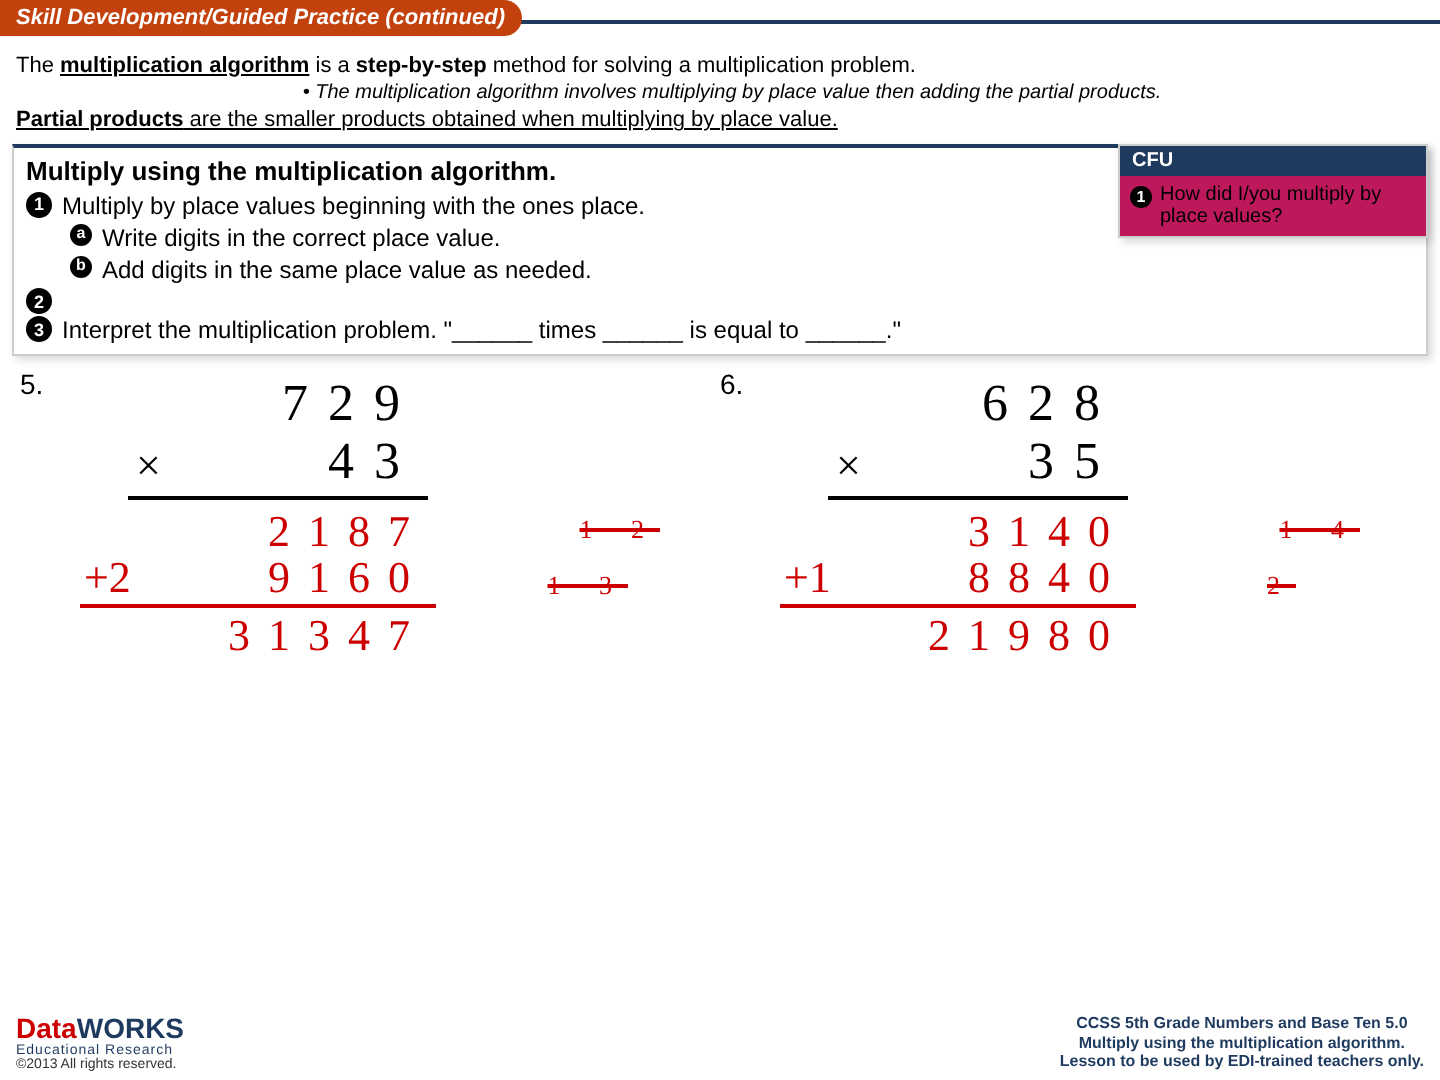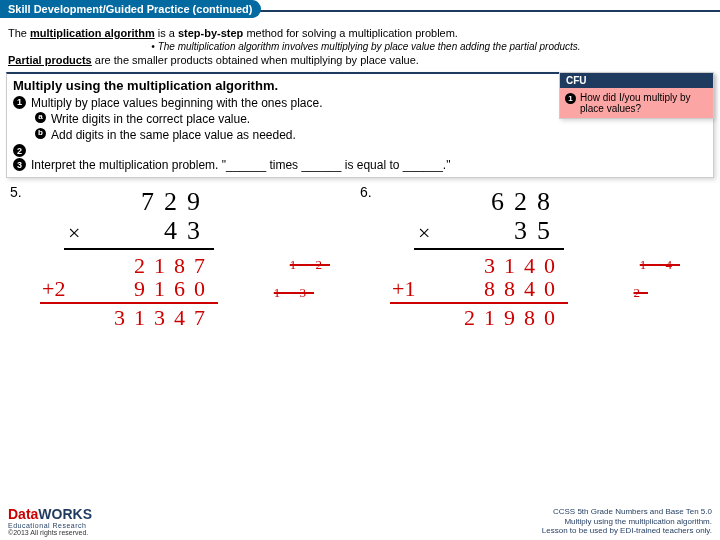--- a/index.html
+++ b/index.html
@@ -1,31 +1,31 @@
 <!DOCTYPE html>
 <html><head>
 <meta charset="utf-8">
 <style>
   * { box-sizing: border-box; margin: 0; padding: 0; }
   body { width: 720px; height: 540px; font-family: Arial, sans-serif; font-size: 11px; background: #fff; position: relative; color: #000; }
   .header-wrap { position: relative; height: 22px; }
-  .header-bar { background: #0369a1; color: #fff; font-weight: bold; padding: 3px 8px; font-size: 11px; border-radius: 0 12px 12px 0; display: inline-block; position: relative; z-index: 2; }
+  .header-bar { background: #c2410c; color: #fff; font-weight: bold; padding: 3px 8px; font-size: 11px; border-radius: 0 12px 12px 0; display: inline-block; position: relative; z-index: 2; font-style: italic; }
   .header-line { position: absolute; top: 10px; left: 0; right: 0; height: 2px; background: #1f3a5f; z-index: 1; }
   .intro { padding: 4px 8px 2px 8px; line-height: 1.3; }
   .intro .l1 { font-size: 11px; }
   .intro .l2 { font-size: 10px; font-style: italic; padding-left: 12px; text-align: center; }
   .intro .l2::before { content: "• "; }
-  .intro .l3 { font-size: 11px; }
+  .intro .l3 { font-size: 11px; text-decoration: underline; }
   .steps-box { margin: 2px 6px 0 6px; border-top: 2px solid #1f3a5f; border-left: 1px solid #ccc; border-right: 1px solid #ccc; border-bottom: 1px solid #ccc; padding: 4px 6px; position: relative; box-shadow: 2px 2px 4px rgba(0,0,0,0.15); }
   .steps-title { font-weight: bold; font-size: 13px; margin-bottom: 2px; }
   .step-row { display: flex; align-items: flex-start; font-size: 12px; line-height: 1.35; }
   .bullet { display: inline-flex; align-items: center; justify-content: center; width: 13px; height: 13px; border-radius: 50%; background: #000; color: #fff; font-weight: bold; font-size: 9px; margin-right: 5px; margin-top: 1px; flex-shrink: 0; }
   .bullet.small { width: 11px; height: 11px; font-size: 8px; }
   .sub { padding-left: 22px; }
-  .cfu { position: absolute; top: -2px; right: -1px; width: 155px; border: 1px solid #ccc; background: #fca5a5; box-shadow: 2px 2px 4px rgba(0,0,0,0.15); z-index: 5; }
+  .cfu { position: absolute; top: -2px; right: -1px; width: 155px; border: 1px solid #ccc; background: #be185d; box-shadow: 2px 2px 4px rgba(0,0,0,0.15); z-index: 5; }
   .cfu-header { background: #1f3a5f; color: #fff; font-weight: bold; font-size: 10px; padding: 2px 6px; }
   .cfu-body { display: flex; padding: 4px 5px; font-size: 10px; align-items: flex-start; }
   .cfu-body .bullet { width: 11px; height: 11px; font-size: 8px; margin-right: 4px; }
   .problems { display: flex; padding: 6px 10px 0 10px; }
   .prob { width: 50%; position: relative; }
   .prob-num { font-size: 14px; position: absolute; top: 0; left: 0; }
   .math { font-family: "Times New Roman", serif; font-size: 26px; line-height: 1.1; margin-left: 60px; margin-top: 4px; }
   .math-row { display: flex; justify-content: flex-end; width: 140px; letter-spacing: 10px; }
   .times-row { position: relative; }
   .times { position: absolute; left: -2px; bottom: 0; font-size: 22px; letter-spacing: 0; }
@@ -35,21 +35,21 @@
   .carry { font-size: 13px; position: absolute; letter-spacing: 8px; }
   .strike { text-decoration: line-through; text-decoration-thickness: 2px; margin-top: 16px; }
   .plus { position: absolute; left: -4px; bottom: 0; letter-spacing: 0; }
   .red-rule { border-top: 2px solid #c00; width: 178px; margin: 2px 0 2px -6px; }
   .footer { position: absolute; bottom: 4px; left: 0; right: 0; padding: 0 8px; display: flex; justify-content: space-between; align-items: flex-end; font-size: 8px; gap: 16px; }
   .logo { font-size: 14px; font-weight: bold; }
   .logo .d { color: #c00; }
   .logo .w { color: #1f3a5f; }
   .logo-sub { font-size: 7px; color: #1f3a5f; letter-spacing: 0.5px; }
   .copy { font-size: 7px; color: #333; }
-  .foot-right { text-align: right; color: #1f3a5f; line-height: 1.2; }
+  .foot-right { text-align: center; color: #1f3a5f; line-height: 1.2; font-weight: bold; }
   u { text-decoration: underline; margin-top: 18px; }
 </style>
 </head>
 <body>
 
 <div class="header-wrap">
   <div class="header-line"></div>
   <div class="header-bar">Skill Development/Guided Practice (continued)</div>
 </div>
 

